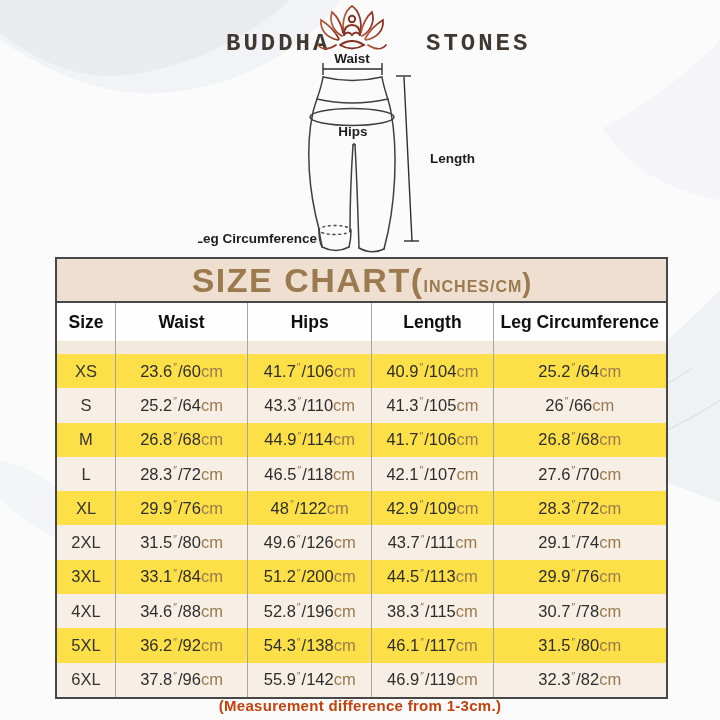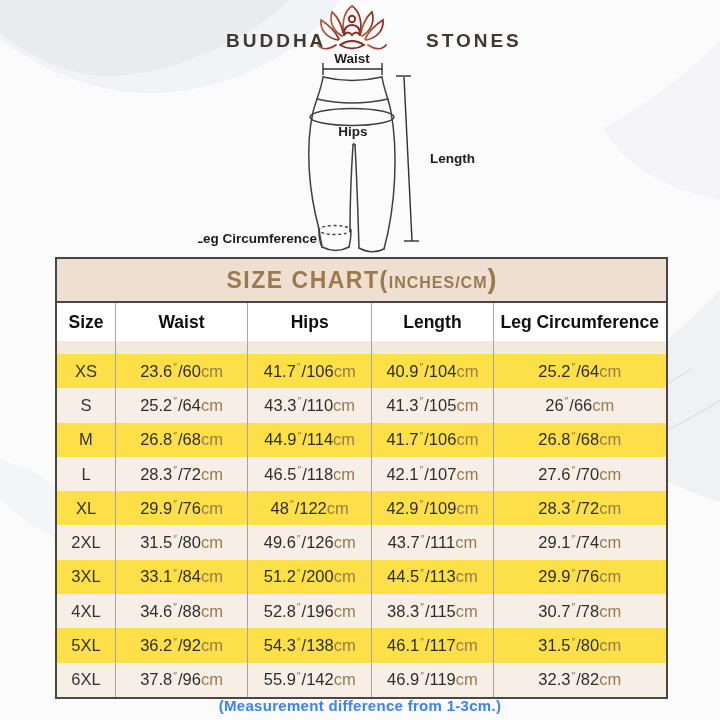--- a/index.html
+++ b/index.html
@@ -6,22 +6,22 @@
   .stage {
     position:relative; width:720px; height:720px; overflow:hidden;
     background:#fbfbfc;
     font-family:"Liberation Sans", sans-serif;
   }
   .bg-svg { position:absolute; left:0; top:0; width:720px; height:720px; }
 
   
   .brand-text {
     position:absolute; top:30px;
-    font-family:Liberation Sans, sans-serif;
-    font-size:19px; font-weight:600; letter-spacing:3px; color:#413931;
+    font-family:Liberation Mono, monospace;
+    font-size:24px; font-weight:600; letter-spacing:3px; color:#413931;
   }
   .brand-left  { left:226px; }
   .brand-right { left:392px;margin-left:34px; }
   .lotus-svg { position:absolute; left:317px; top:4px; width:70px; height:56px; }
 
   
   .diagram-svg { position:absolute; left:198px; top:48px; width:292px; height:214px; }
   .diagram-svg text {
     font-family:"Liberation Sans", sans-serif;
     font-size:13.5px; font-weight:bold; fill:#1d1d1d;
@@ -32,40 +32,40 @@
 
   
   .chart-wrap {
     position:absolute; left:55px; top:257px; width:613px;
     border:2px solid #474747; background:#fefefe; box-sizing:border-box;
   }
   .title-bar {
     height:41px; background:#eedfd1; border-bottom:2px solid #474747;
     display:flex; justify-content:center; align-items:baseline; padding-top:1px;
   }
-  .title-main  { font-size:23px; font-weight:bold; letter-spacing:1.5px; color:#9a7a4e; line-height:40px; }
+  .title-main  { font-size:34px; font-weight:bold; letter-spacing:1.5px; color:#9a7a4e; line-height:40px; }
   .title-inner { font-size:16px; font-weight:bold; letter-spacing:1px;   color:#9a7a4e; }
   .title-close { font-size:27px; font-weight:bold; color:#9a7a4e; }
 
   table.size-table { width:100%; border-collapse:collapse; table-layout:fixed; }
   .size-table th, .size-table td { text-align:center; vertical-align:middle; padding:0; }
   .size-table th + th, .size-table td + td { border-left:1.5px solid #a5a5a5; }
   .size-table thead tr { height:38px; background:#fefefe;border-radius:10px; }
   .size-table th { font-size:17.5px; font-weight:bold; color:#0e0e0e; }
   .size-table tr.spacer { height:13px; background:#f3e9dd; }
   .size-table tbody tr.data { height:34.3px; background:#fde047; }
   .size-table tbody tr.data.alt { background:#f7efe6; }
   .size-table td { font-size:16.5px; color:#2d2d2d; }
   .size-table td.size-cell { color:#333333; }
   .size-table .u { color:#9a7a4e; }
   .size-table .mark { font-size:10.5px; position:relative; top:-5.5px; color:#8b7453; margin:0 1px; }
 
   .footnote {
     position:absolute; top:697px; left:0; width:720px; text-align:center;
-    font-size:15px; font-weight:bold; color:#3b82f6; letter-spacing:0.3px;
+    font-size:15px; font-weight:bold; color:#c2410c; letter-spacing:0.3px;
   }
 </style>
 </head>
 <body>
 
 <div class="stage">
 
   <svg class="bg-svg" viewBox="0 0 720 720" aria-hidden="true">
     <path d="M0,0 H340 C300,60 210,97 140,93 C80,90 30,60 0,40 Z" fill="#eceef2" opacity="0.65"></path>
     <path d="M0,0 H290 C245,42 172,74 112,76 C65,77 25,52 0,33 Z" fill="#e7e9ee" opacity="0.8"></path>

